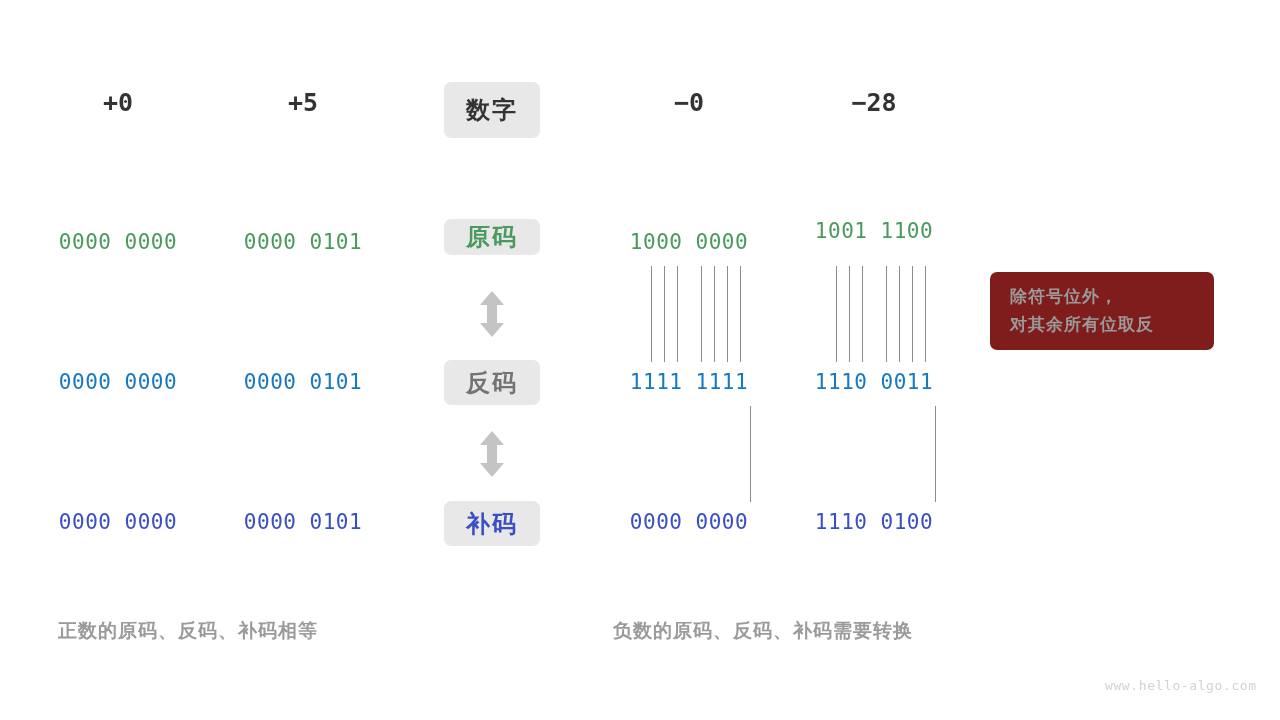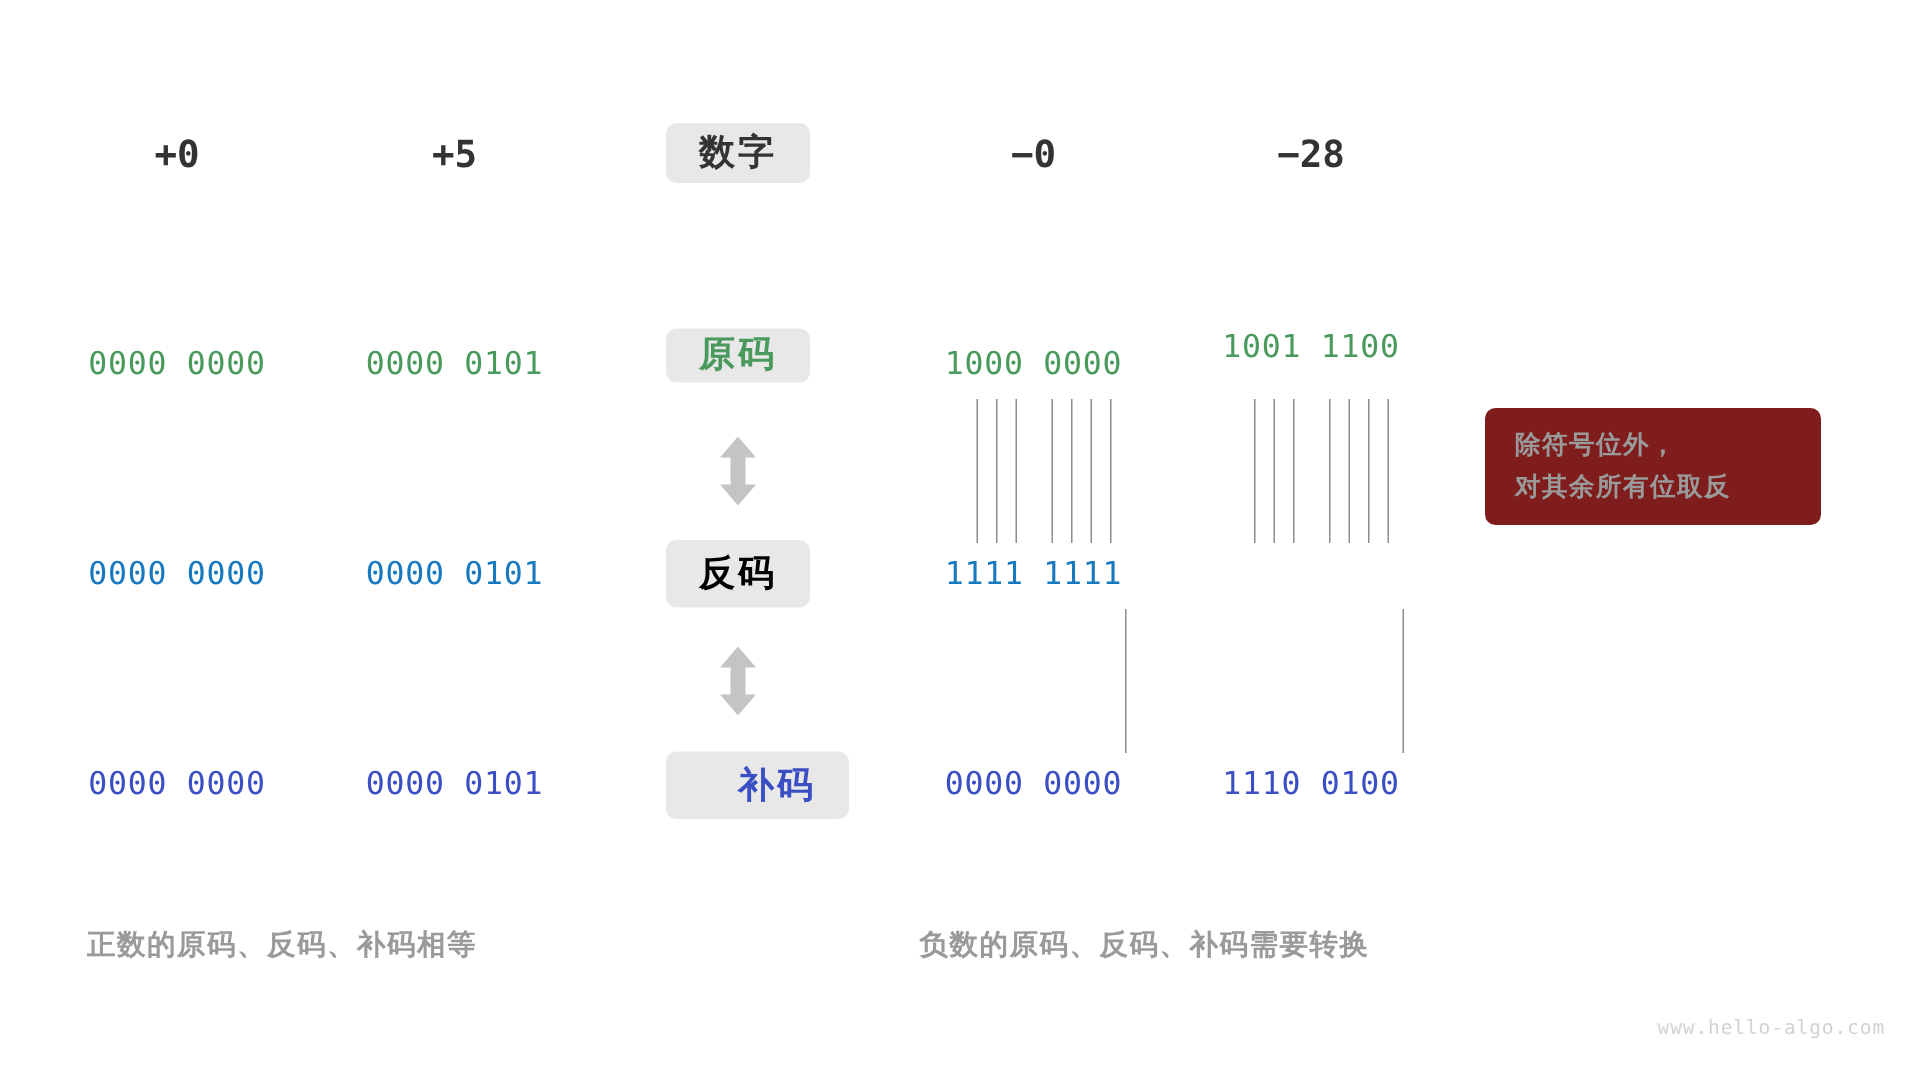--- a/index.html
+++ b/index.html
@@ -43,22 +43,22 @@
     display: flex;
     align-items: center;
     justify-content: center;
     font-weight: bold;
     font-size: 24px;
     letter-spacing: 2px;
     line-height: 1;
   }
   .chip.head      { color: #333333; }
   .chip.original  { color: #4a9a5e; }
-  .chip.ones      { color: #000000; }
-  .chip.twos      { color: #3b4fc4; padding-left: 26px; }
+  .chip.ones      { color: #737373; }
+  .chip.twos      { color: #3b4fc4; }
 
   
   .bits {
     font-family: "DejaVu Sans Mono", "Liberation Mono", monospace;
     font-size: 21px;
     font-weight: 500;
     text-align: center;
     white-space: pre;
     line-height: 1;
     letter-spacing: 0.5px;
@@ -122,21 +122,21 @@
 </head>
 <body>
 
 <div class="stage">
 
   <div class="abs num-head" style="left:58px;  top:90px; width:120px;">+0</div>
   <div class="abs num-head" style="left:243px; top:90px; width:120px;">+5</div>
   <div class="abs num-head" style="left:629px; top:90px; width:120px;">−0</div>
   <div class="abs num-head" style="left:814px; top:90px; width:120px;">−28</div>
 
-  <div class="abs chip head" style="left:444px; top:82px; width:96px; height:40px;text-align:right;">数字</div>
+  <div class="abs chip head" style="left:444px; top:82px; width:96px; height:56px;text-align:right;">数字</div>
 
   <div class="abs bits green" style="left:18px;  top:232px; width:200px;">0000 0000</div>
   <div class="abs bits green" style="left:203px; top:232px; width:200px;">0000 0101</div>
   <div class="abs bits green" style="left:589px; top:232px; width:200px;">1000 0000</div>
   <div class="abs bits green" style="left:774px; top:221px; width:200px;">1001 1100</div>
 
   <div class="abs chip original" style="left:444px; top:219px; width:96px; height:36px;">原码</div>
 
   <div class="vline" style="left:651px; top:266px; height:96px;"></div>
   <div class="vline" style="left:664px; top:266px; height:96px;"></div>
@@ -156,20 +156,21 @@
 
   <div class="dbl-arrow" style="left:479px; top:291px;">
     <svg viewBox="0 0 26 46" width="26" height="46" aria-hidden="true">
       <polygon points="13,0 25,14 18,14 18,32 25,32 13,46 1,32 8,32 8,14 1,14" fill="#c4c4c4"></polygon>
     </svg>
   </div>
 
   <div class="abs bits blue" style="left:18px;  top:372px; width:200px;">0000 0000</div>
   <div class="abs bits blue" style="left:203px; top:372px; width:200px;">0000 0101</div>
   <div class="abs bits blue" style="left:589px; top:372px; width:200px;">1111 1111</div>
+  <div class="abs bits blue" style="left:774px; top:372px; width:200px;">1110 0011</div>
 
   <div class="abs chip ones" style="left:444px; top:360px; width:96px; height:45px;">反码</div>
 
   <div class="vline" style="left:750px; top:406px; height:96px;"></div>
   <div class="vline" style="left:935px; top:406px; height:96px;"></div>
 
   <div class="dbl-arrow" style="left:479px; top:431px;">
     <svg viewBox="0 0 26 46" width="26" height="46" aria-hidden="true">
       <polygon points="13,0 25,14 18,14 18,32 25,32 13,46 1,32 8,32 8,14 1,14" fill="#c4c4c4"></polygon>
     </svg>

